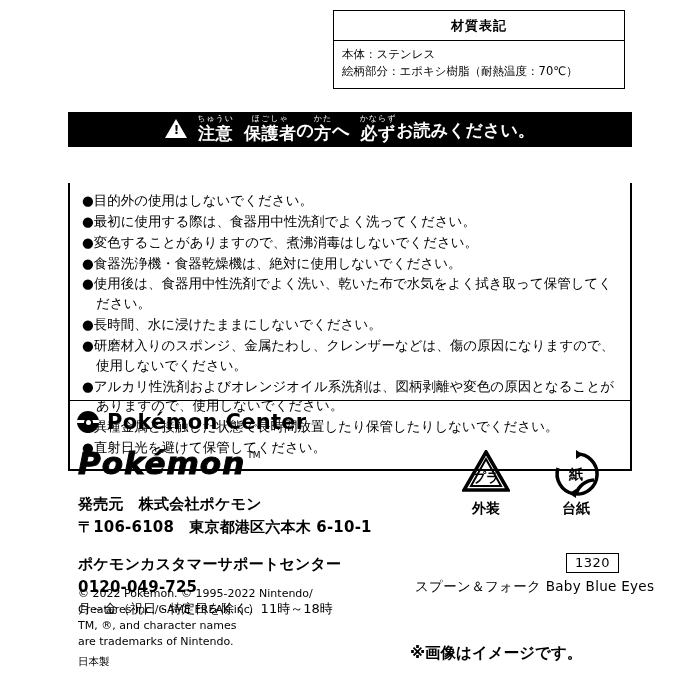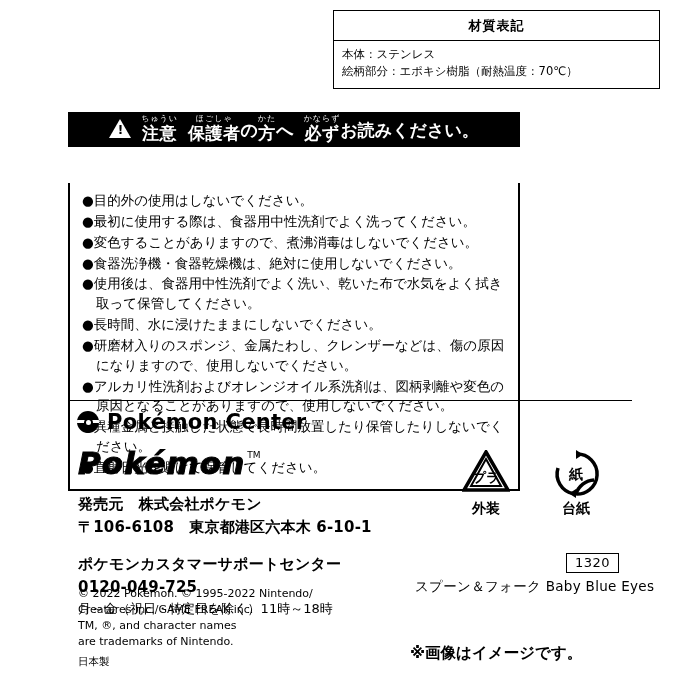--- a/index.html
+++ b/index.html
@@ -14,21 +14,21 @@
     color: #000000;
     position: relative;
     overflow: hidden;
   }
 
   
   .material-box {
     position: absolute;
     left: 333px;
     top: 10px;
-    width: 327px;
+    width: 292px;
     border: 1px solid #000;
     box-sizing: border-box;
   }
   .material-title {
     text-align: center;
     font-size: 13px;
     font-weight: bold;
     padding: 6px 0 5px;
     border-bottom: 1px solid #000;
     letter-spacing: 1px;
@@ -37,21 +37,21 @@
     padding: 5px 8px 7px 8px;
     font-size: 11.5px;
     line-height: 1.5;
   }
 
   
   .caution-block {
     position: absolute;
     left: 68px;
     top: 112px;
-    width: 452px;
+    width: 564px;
   }
   .caution-header {
     background: #000;
     color: #fff;
     display: flex;
     align-items: center;
     justify-content: center;
     padding: 3px 0 5px 0;
     gap: 8px;
   }

